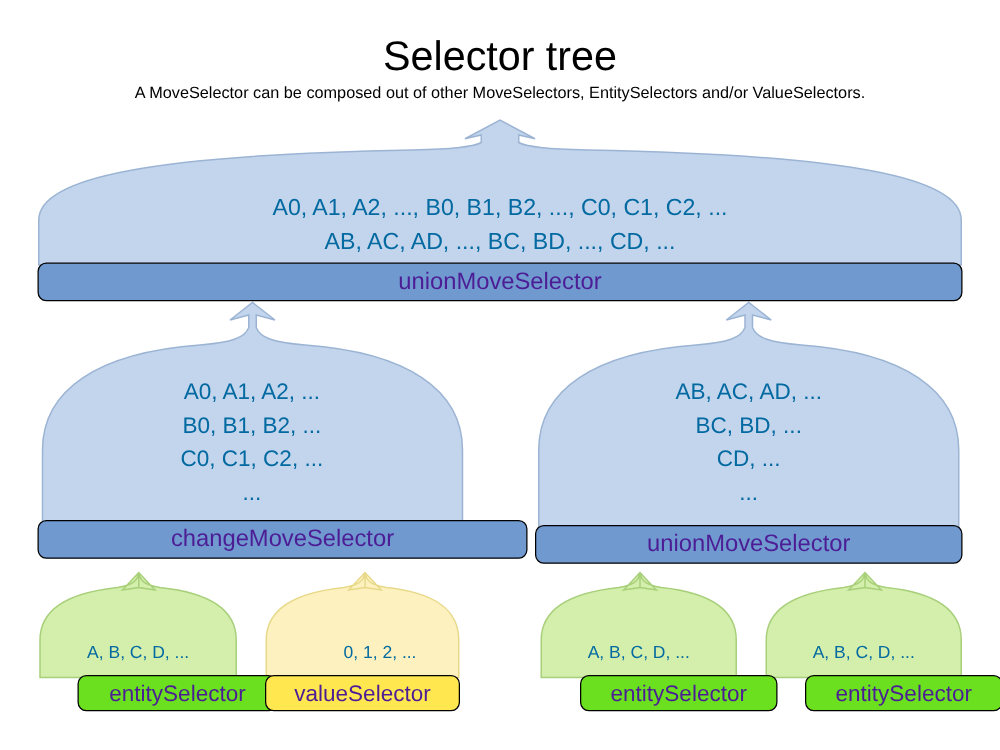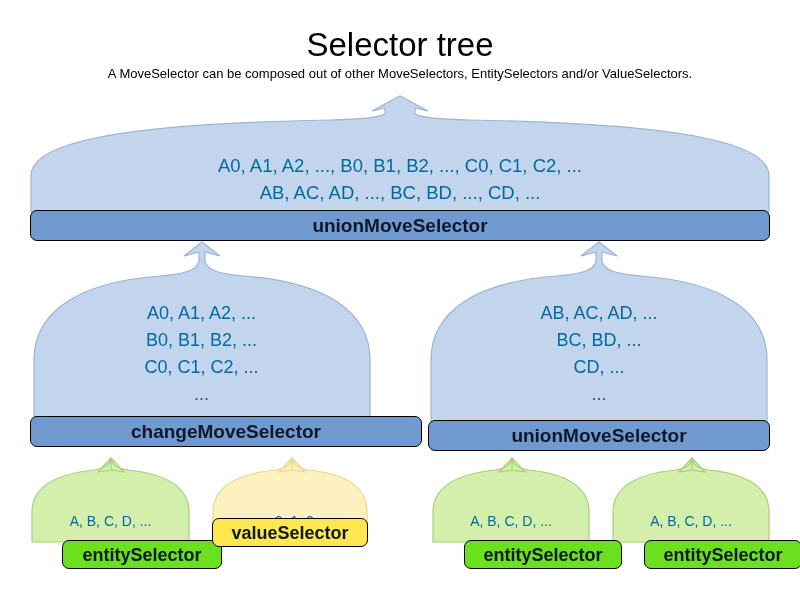--- a/index.html
+++ b/index.html
@@ -70,22 +70,21 @@
     white-space: nowrap;
     overflow: hidden;
   }
   .bar-blue  { background: #7099cf; }
   .bar-green { background: #6ae01e; margin-left: 32px; }
   .bar-yellow{ background: #ffe74f; }
 
   .bar-label {
     font-size: 19px;
     line-height: 21px;
-    color: #0f172a;
-    font-weight: bold;
+    color: #4c1d95;
   }
   .bar-label-small {
     font-size: 18px;
     line-height: 20px;
   }
 
   
   .body-text {
     position: absolute;
     text-align: center;
@@ -246,21 +245,21 @@
   <div class="body-text txt-17" style="left:31px; top:509px; width:159px;">
     <span class="body-line">A, B, C, D, ...</span>
   </div>
   <div class="bar bar-green" style="left:30px; top:540px; width:160px; height:29px;">
     <span class="bar-label bar-label-small">entitySelector</span>
   </div>
 
   <div class="body-text txt-17" style="left:212px; top:509px; width:184px;">
     <span class="body-line">0, 1, 2, ...</span>
   </div>
-  <div class="bar bar-yellow" style="left:212px; top:518px; width:156px; height:29px;">
+  <div class="bar bar-yellow" style="left:212px; top:540px; width:156px; height:29px;">
     <span class="bar-label bar-label-small">valueSelector</span>
   </div>
 
   <div class="body-text txt-17" style="left:432px; top:509px; width:158px;">
     <span class="body-line">A, B, C, D, ...</span>
   </div>
   <div class="bar bar-green" style="left:432px; top:540px; width:158px; height:29px;">
     <span class="bar-label bar-label-small">entitySelector</span>
   </div>
 

